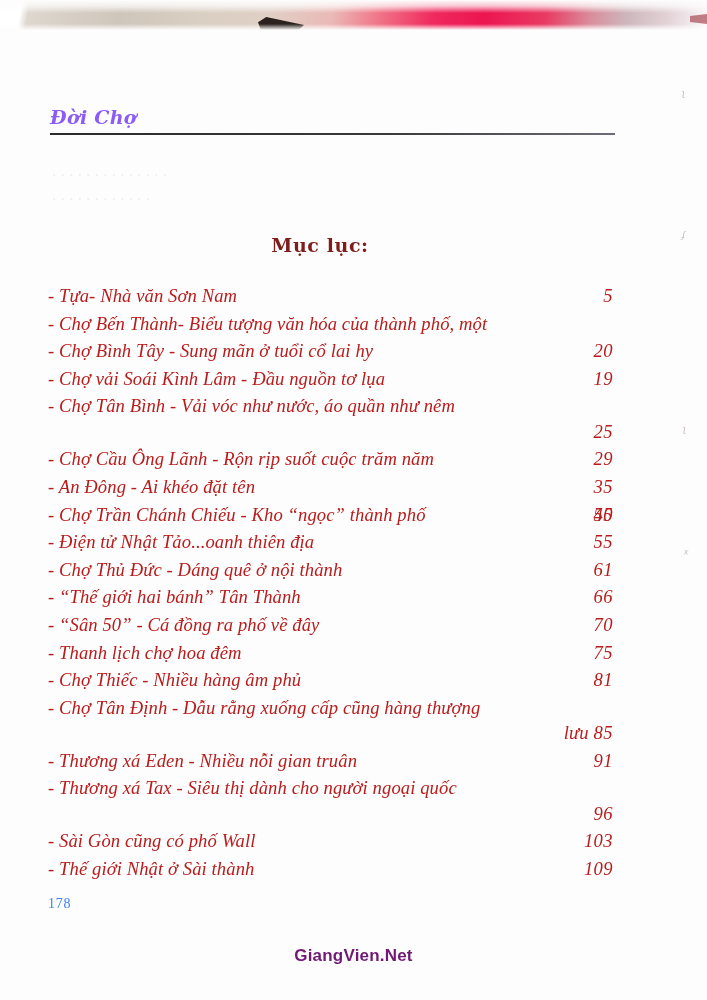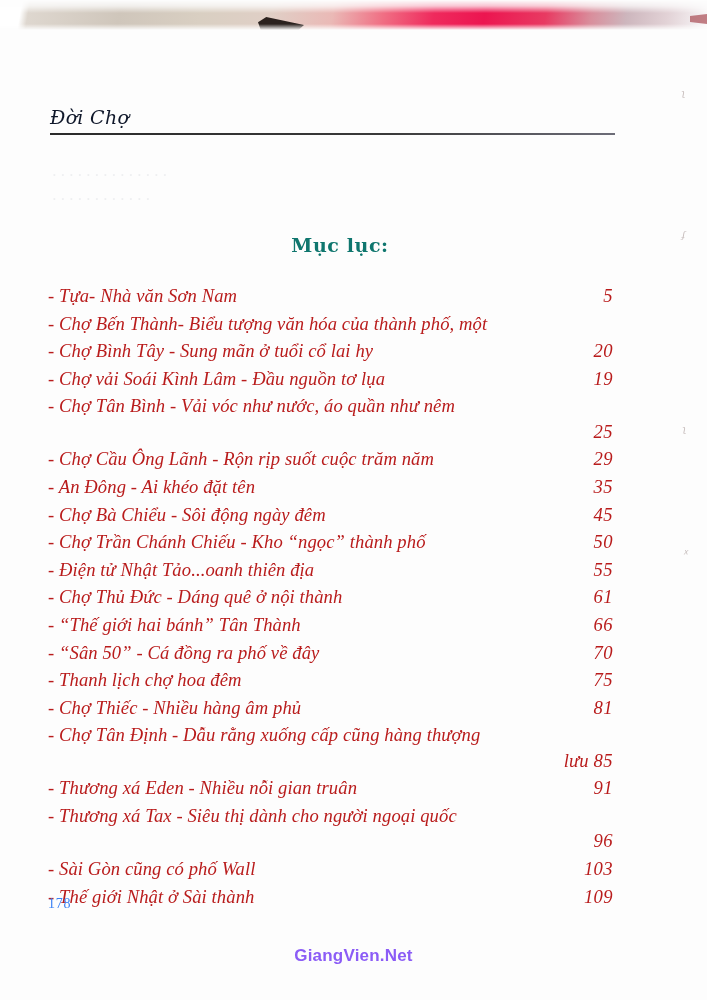--- a/index.html
+++ b/index.html
@@ -88,23 +88,23 @@
   
   .running-head {
     position: absolute;
     left: 50px;
     top: 108px;
     width: 565px;
   }
   .running-head-title {
     font-family: "DejaVu Serif", "Liberation Serif", serif;
     font-style: italic;
-    font-weight: normal;
+    font-weight: bold;
     font-size: 19px;
-    color: #0f172a;
+    color: #8b5cf6;
     letter-spacing: .3px;
     line-height: 1;
   }
   .running-head-rule {
     position: absolute;
     left: 0;
     top: 25px;
     width: 565px;
     height: 2px;
     background: linear-gradient(to right, #2b2b2b 0%, #3a3a3a 60%, #6d6d78 100%);
@@ -113,23 +113,22 @@
   
   .toc-title {
     position: absolute;
     left: 0;
     top: 234px;
     width: 640px;
     text-align: center;
     font-family: "DejaVu Serif", "Liberation Serif", serif;
     font-weight: bold;
     font-size: 19px;
-    color: #0f766e;
+    color: #7f1d1d;
     letter-spacing: .6px;
-    margin-left: 20px;
   }
 
   .toc {
     position: absolute;
     left: 48px;
     top: 283px;
     width: 565px;
   }
   .toc-entry {
     position: relative;
@@ -227,21 +226,21 @@
         <div class="entry-line"><span class="entry-text">- Chợ Tân Bình - Vải vóc như nước, áo quần như nêm</span></div>
         <div class="entry-line wrap"><span class="entry-text"></span><span class="entry-page">25</span></div>
       </div>
       <div class="toc-entry">
         <div class="entry-line"><span class="entry-text">- Chợ Cầu Ông Lãnh - Rộn rịp suốt cuộc trăm năm</span><span class="entry-page">29</span></div>
       </div>
       <div class="toc-entry">
         <div class="entry-line"><span class="entry-text">- An Đông - Ai khéo đặt tên</span><span class="entry-page">35</span></div>
       </div>
       <div class="toc-entry">
-        <div class="entry-line"><span class="entry-text">- Chợ Bà Chiểu - Sôi động ngày đêm</span><span class="entry-page">45</span></div>
+        <div class="entry-line"><span class="entry-page">45</span></div>
       </div>
       <div class="toc-entry">
         <div class="entry-line"><span class="entry-text">- Chợ Trần Chánh Chiếu - Kho “ngọc” thành phố</span><span class="entry-page">50</span></div>
       </div>
       <div class="toc-entry">
         <div class="entry-line"><span class="entry-text">- Điện tử Nhật Tảo...oanh thiên địa</span><span class="entry-page">55</span></div>
       </div>
       <div class="toc-entry">
         <div class="entry-line"><span class="entry-text">- Chợ Thủ Đức - Dáng quê ở nội thành</span><span class="entry-page">61</span></div>
       </div>
@@ -271,15 +270,15 @@
       <div class="toc-entry">
         <div class="entry-line"><span class="entry-text">- Sài Gòn cũng có phố Wall</span><span class="entry-page">103</span></div>
       </div>
       <div class="toc-entry">
         <div class="entry-line"><span class="entry-text">- Thế giới Nhật ở Sài thành</span><span class="entry-page">109</span></div>
       </div>
     </div>
 
   <div class="folio">178</div>
 
-  <div class="watermark" style="color: #8b5cf6;">GiangVien.Net</div>
+  <div class="watermark" style="color: #701a75;">GiangVien.Net</div>
 
 </div>
 
 </body></html>

